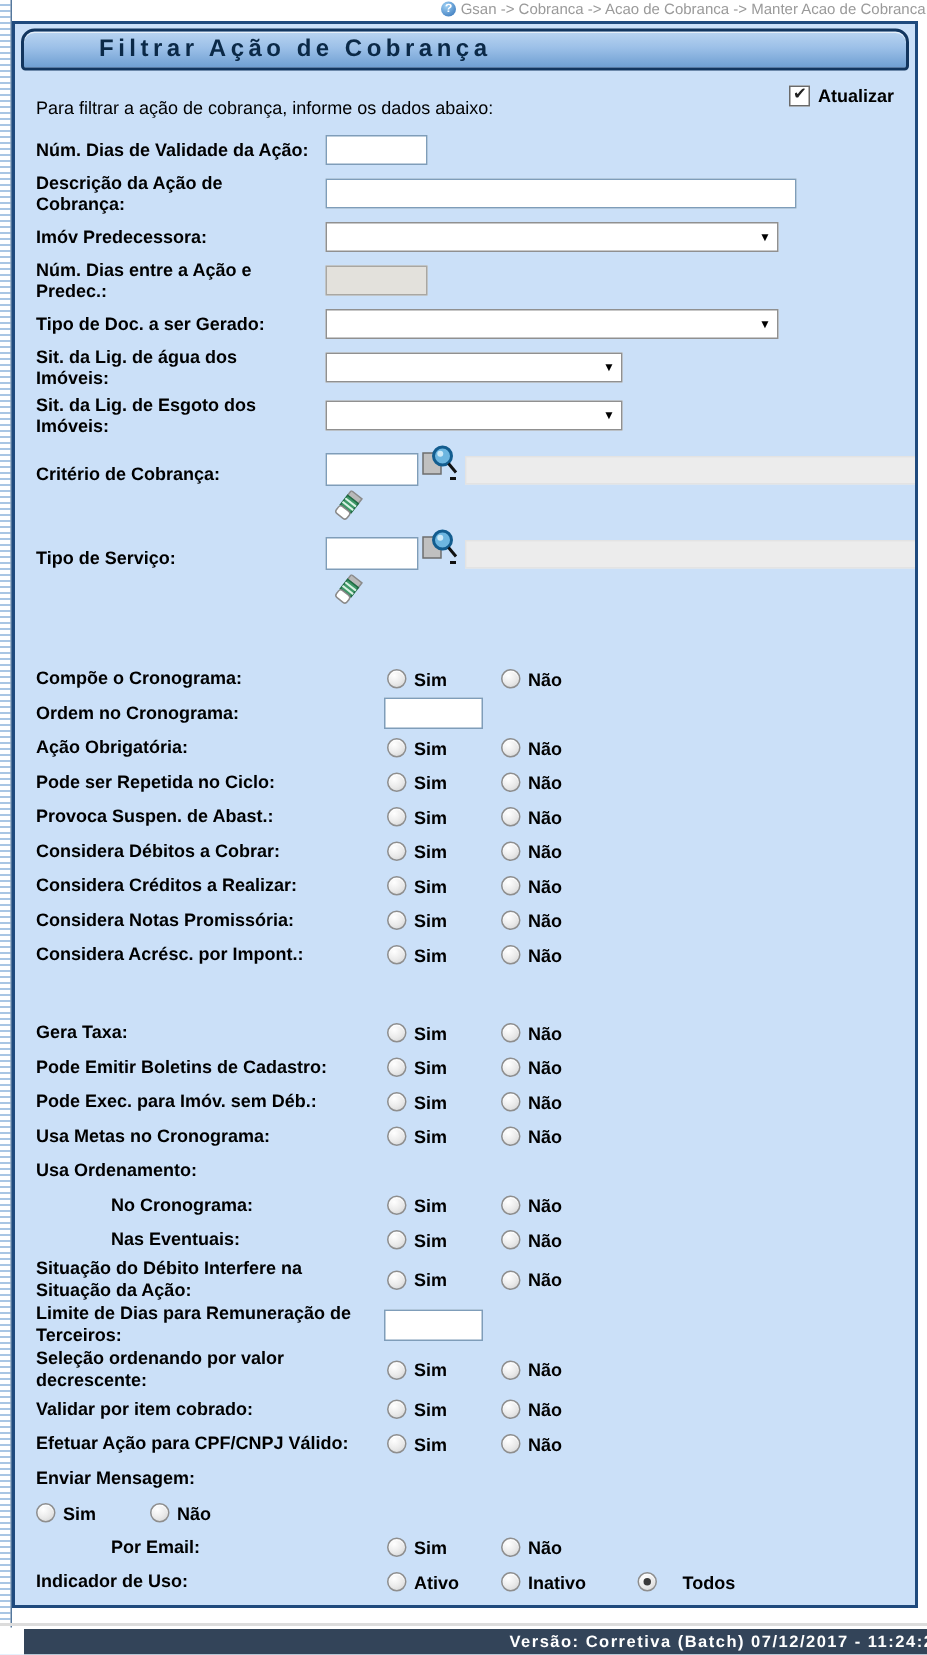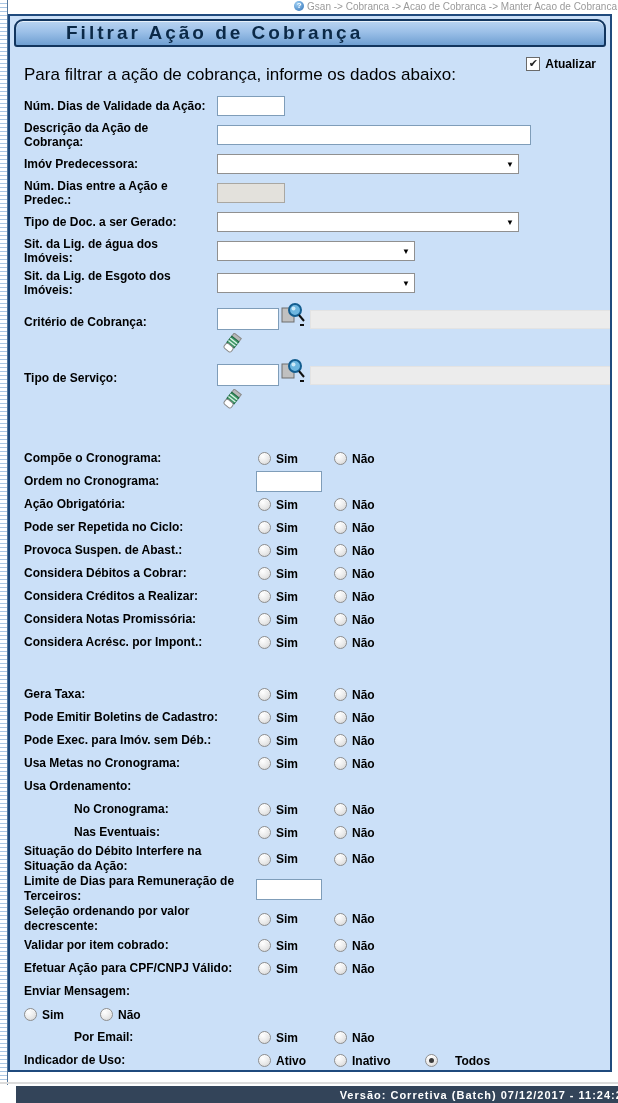--- a/index.html
+++ b/index.html
@@ -32,24 +32,24 @@
     background:#cbe0f8;border:2px solid #1f4a7d;box-sizing:border-box;
     overflow:hidden;
   }
   .titlebar{
     margin:3px 4px 0 4px;height:24px;
     border:2px solid #12355e;border-radius:9px 9px 3px 3px;
     background:linear-gradient(180deg,#b9d4f1 0%,#9cc0e8 45%,#6f9fd2 100%);
     box-shadow:inset 0 1px 0 rgba(255,255,255,.65);
     display:flex;align-items:center;
     padding-left:50px;
-    font-size:19px;font-weight:bold;letter-spacing:3px;color:#0b2947;
+    font-size:16px;font-weight:bold;letter-spacing:3px;color:#0b2947;
   }
   .introrow{position:relative;margin:18px 0 10px 0;}
-  .intro{padding-left:14px;font-size:17px;color:#000;}
+  .intro{padding-left:14px;font-size:12px;color:#000;}
   .atualizar{
     position:absolute;right:14px;top:-8px;
     display:flex;align-items:center;gap:5px;cursor:pointer;
   }
   .cb{
     width:12px;height:12px;border:1px solid #6a6a6a;background:#fff;
     font-size:11px;line-height:11px;text-align:center;color:#222;
     display:inline-block;
   }
   .cbl{font-size:12px;font-weight:bold;}

